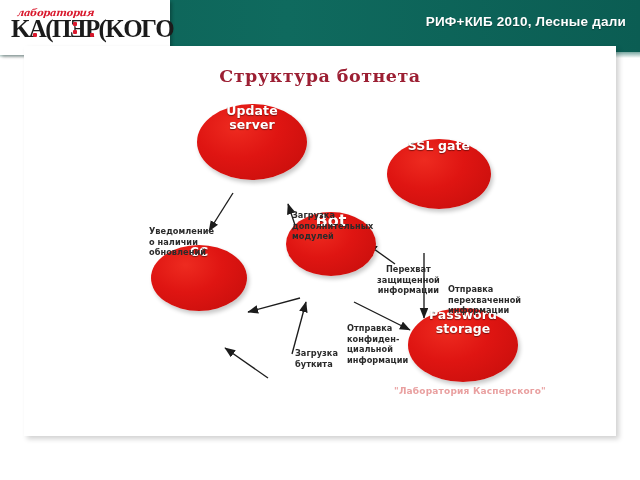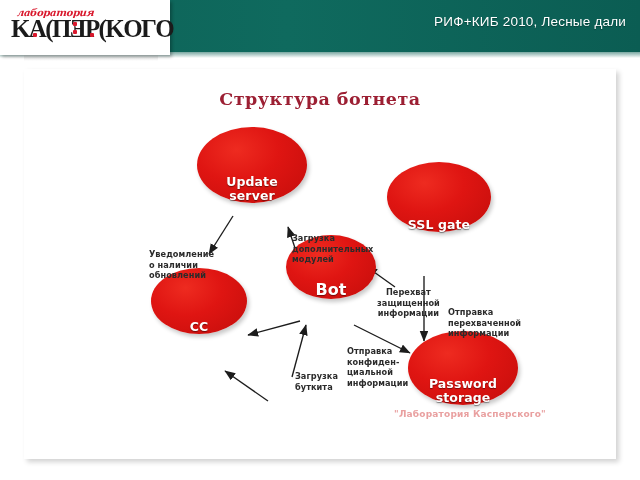--- a/index.html
+++ b/index.html
@@ -40,21 +40,21 @@
     width: 640px;
     height: 6px;
     background: linear-gradient(to bottom, rgba(11,95,84,0.55), rgba(11,95,84,0));
   }
   .header-title {
     position: absolute;
     right: 14px;
     top: 14px;
     color: #ffffff;
     font-size: 13.5px;
-    font-weight: normal;
+    font-weight: bold;
     letter-spacing: 0.2px;
     white-space: nowrap;
     text-shadow: 0 1px 1px rgba(0,0,0,0.35);
   }
 
   
   .logo-plate {
     position: absolute;
     left: 0; top: 0;
     width: 170px;
@@ -103,21 +103,21 @@
   }
   .logo-dot.d1 { left: 33px; top: 33px; }
   .logo-dot.d2 { left: 73px; top: 22px; }
   .logo-dot.d3 { left: 73px; top: 30px; }
   .logo-dot.d4 { left: 90px; top: 33px; }
 
   
   .content-card {
     position: absolute;
     left: 24px;
-    top: 69px;
+    top: 46px;
     width: 592px;
     height: 390px;
     background: #ffffff;
     box-shadow: 3px 3px 5px rgba(0,0,0,0.18);
   }
 
   .slide-title {
     position: absolute;
     left: 0;
     top: 20px;
@@ -143,21 +143,21 @@
     left: 0; top: 0;
   }
 
   
   .node {
     position: absolute;
     border-radius: 50%;
     background: radial-gradient(ellipse at 36% 30%, #ee2b20 0%, #df1512 42%, #c30d0b 100%);
     box-shadow: 2px 3px 4px rgba(0,0,0,0.22);
     display: flex;
-    align-items: flex-end;
+    align-items: flex-start;
     justify-content: center;
     text-align: center;
   }
   .node-label {
     color: #ffffff;
     font-family: "DejaVu Sans", sans-serif;
     font-weight: bold;
     font-size: 12.5px;
     line-height: 1.12;
     letter-spacing: 0.1px;

